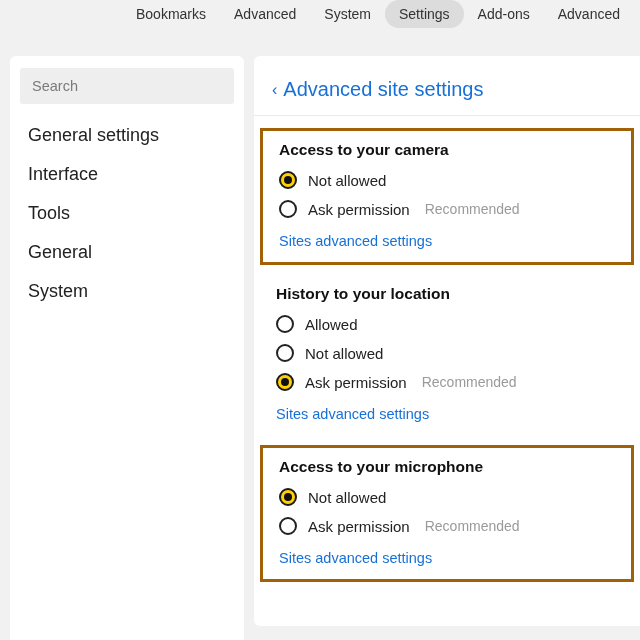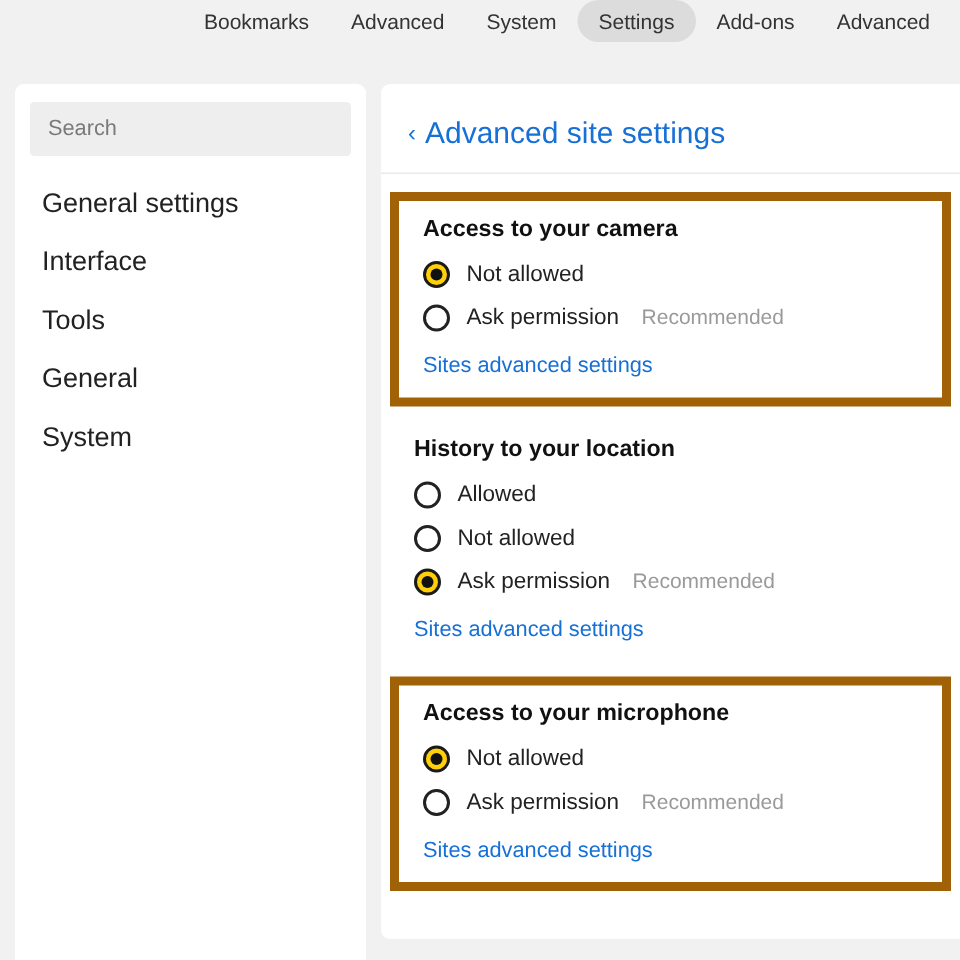--- a/index.html
+++ b/index.html
@@ -83,30 +83,31 @@
   }
   .page-title {
     color: #1770d6;
     font-size: 20px;
   }
   .section {
     padding: 10px 16px 12px 16px;
     margin: 4px 6px 10px 6px;
   }
   .section.boxed {
-    border: 6px solid #a16207;
+    border: 3px solid #a16207;
   }
   .section-head {
     font-weight: 700;
     font-size: 15.5px;
     margin-bottom: 12px;
     color: #111;
   }
   .opt {
     display: flex;
+    align-items: center;
     gap: 11px;
     margin-bottom: 11px;
     cursor: pointer;
   }
   .radio {
     width: 18px; height: 18px;
     border: 2.2px solid #222;
     border-radius: 50%;
     display: flex;
     align-items: center;

